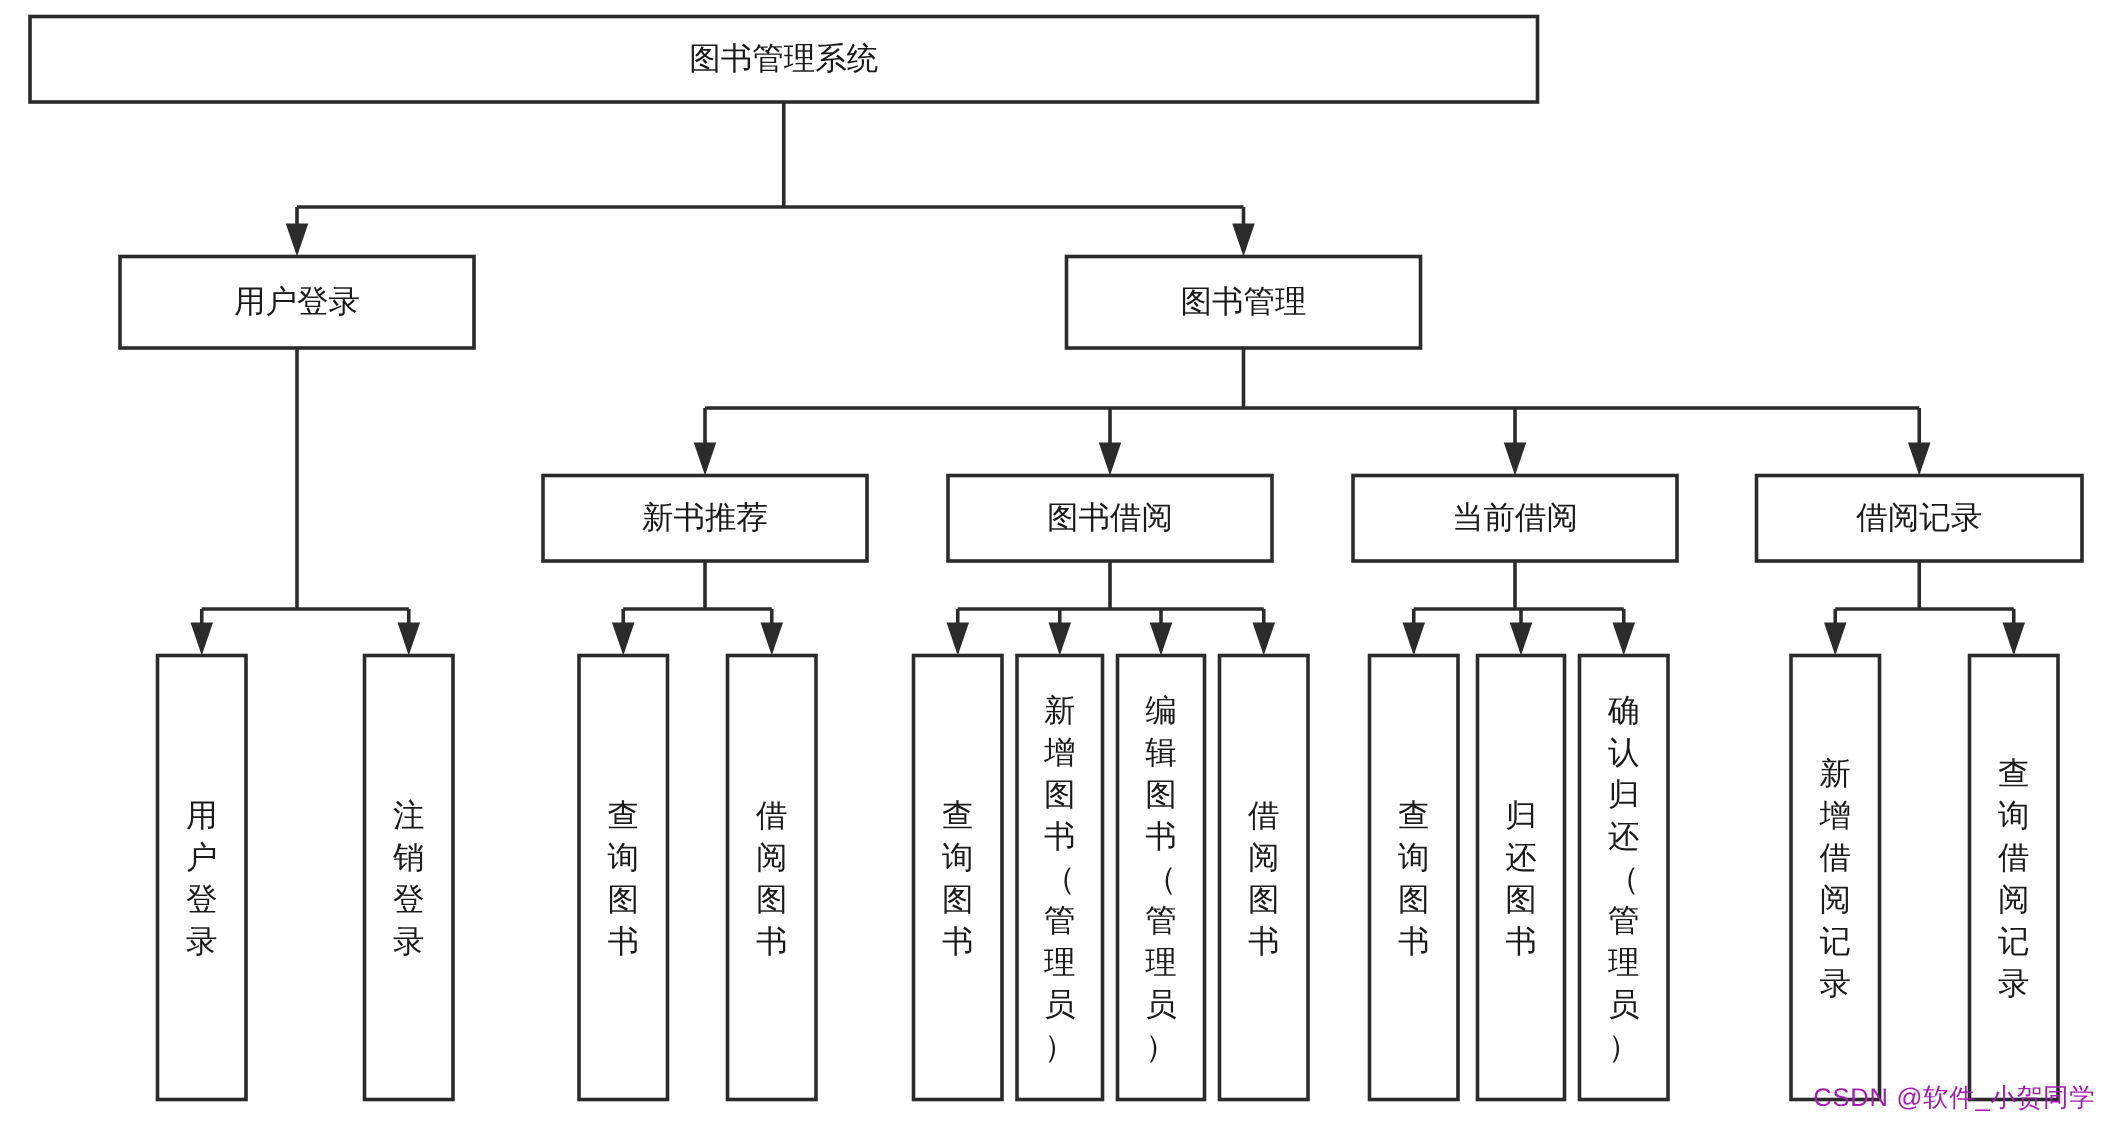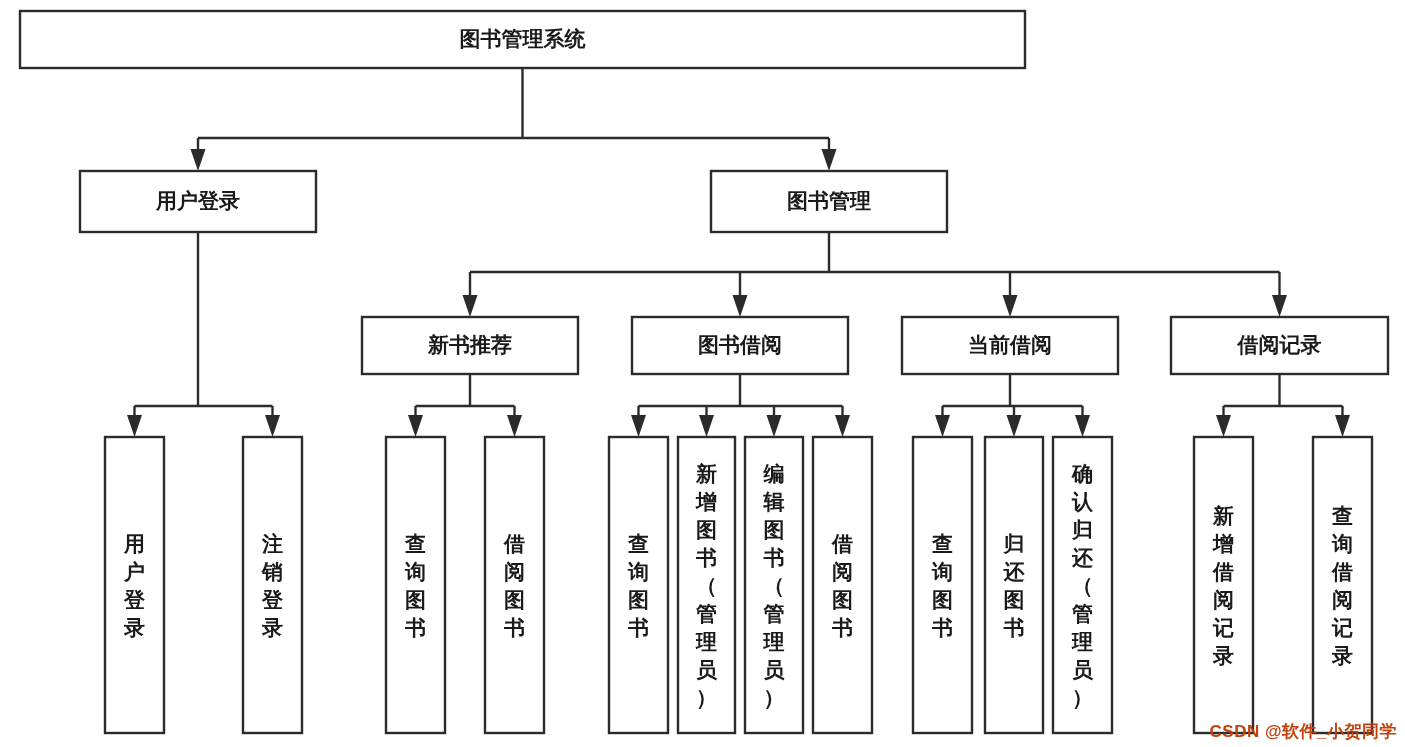--- a/index.html
+++ b/index.html
@@ -11,21 +11,20 @@
     width: 1405px;
     height: 747px;
     font-family: "Liberation Sans", "DejaVu Sans", sans-serif;
     overflow: hidden;
     position: relative;
   }
   #diagram-root {
     position: relative;
     width: 1405px;
     height: 747px;
-    font-weight: bold;
   }
   svg.diagram-canvas {
     position: absolute;
     left: 0;
     top: 0;
     width: 1405px;
     height: 747px;
     display: block;
   }
   .node-box {
@@ -55,21 +54,21 @@
     font-size: 21px;
     fill: #1a1a1a;
     text-anchor: middle;
   }
   .watermark-text {
     position: absolute;
     right: 8px;
     bottom: 4px;
     font-family: "Liberation Sans", "DejaVu Sans", sans-serif;
     font-size: 17px;
-    color: #c2410c;
+    color: #a21caf;
     white-space: nowrap;
     letter-spacing: 0.5px;
     user-select: none;
   }
 </style>
 </head>
 <body>
 
 <div id="diagram-root">
   <svg class="diagram-canvas" id="diagram-svg" viewBox="0 0 1405 747" xmlns="http://www.w3.org/2000/svg">

